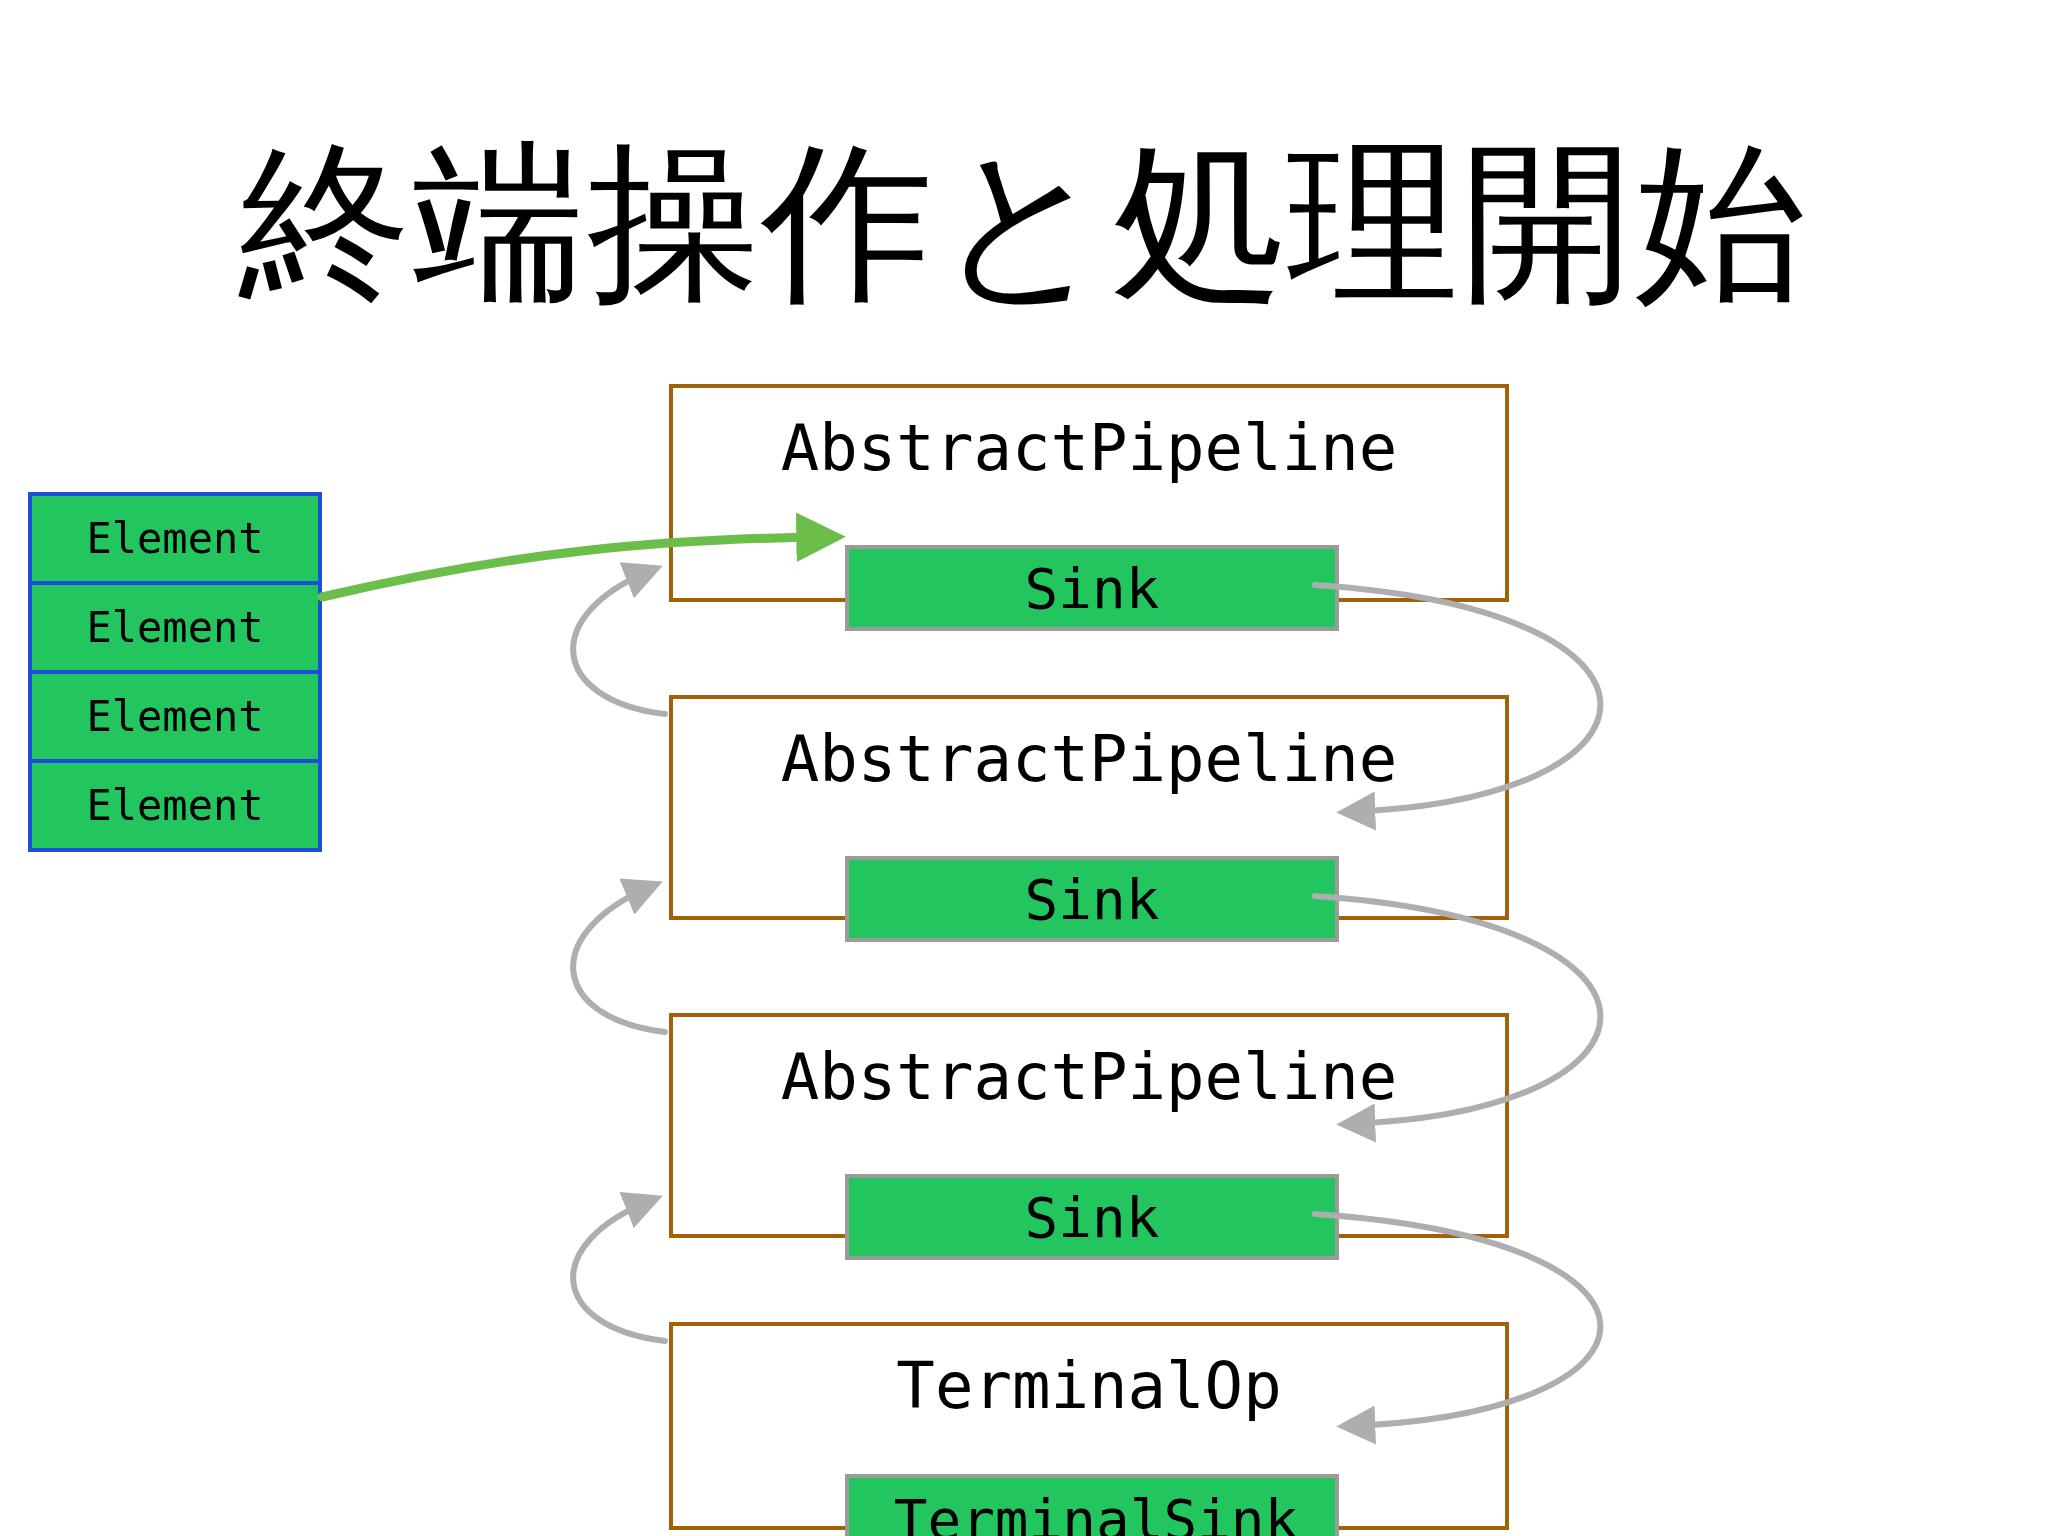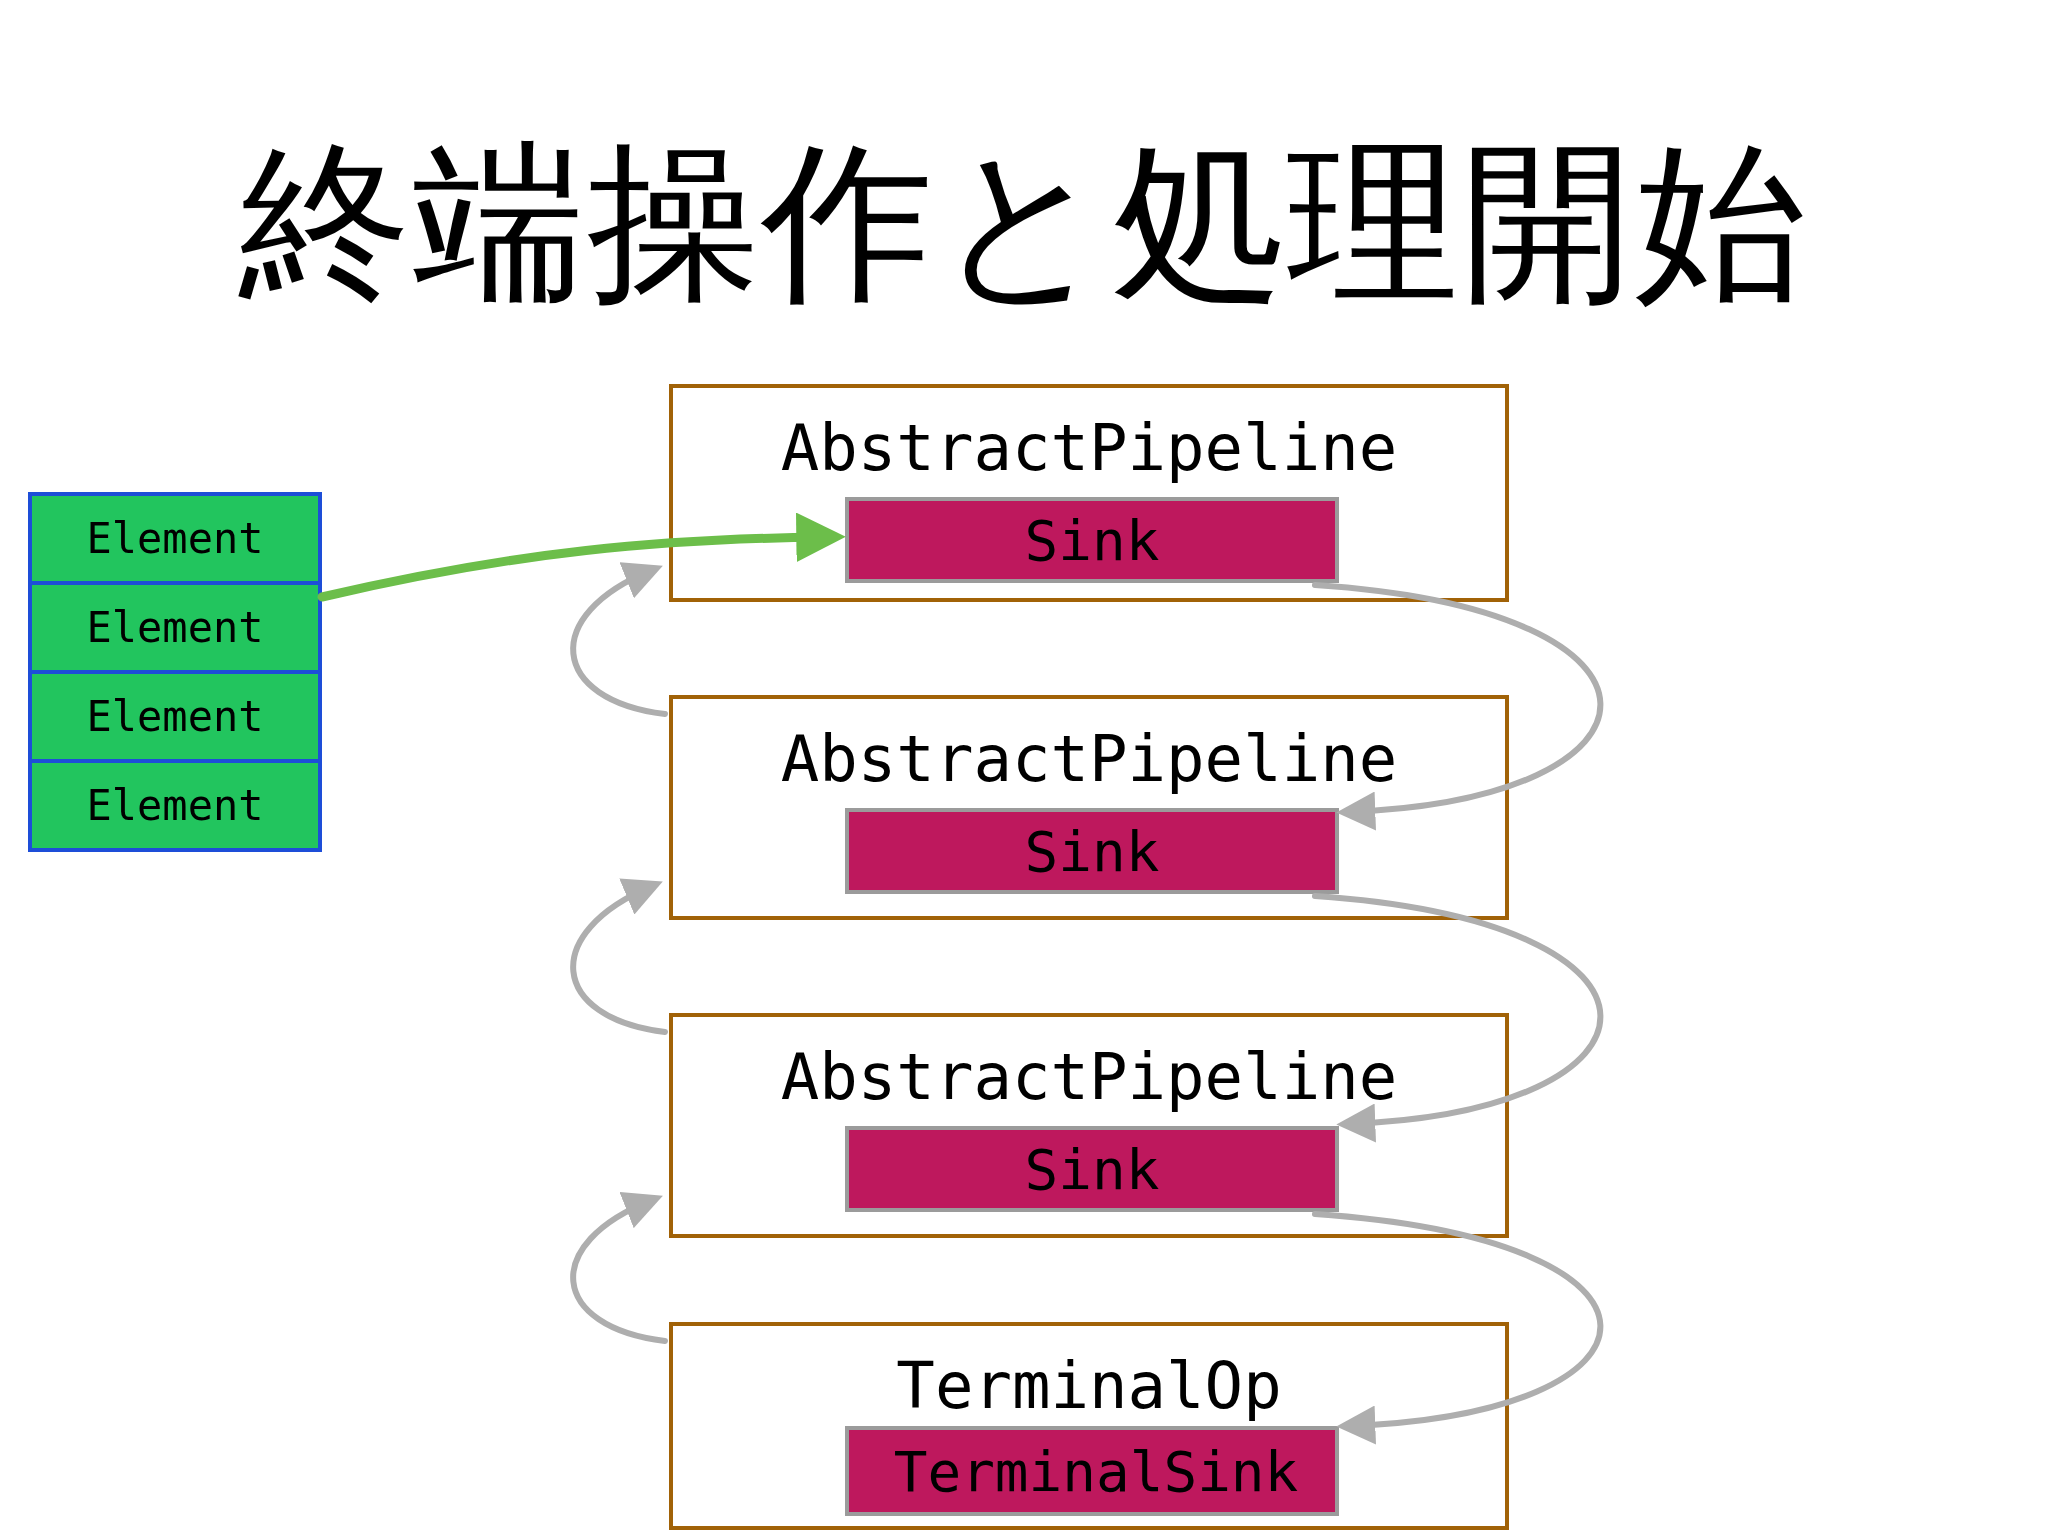--- a/index.html
+++ b/index.html
@@ -63,24 +63,25 @@
     font-size: 64px;
     color: #000;
     line-height: 1.15;
   }
   .sink-box {
     position: absolute;
     box-sizing: border-box;
     left: 172px;
     width: 494px;
     border: 4px solid #9b9b9b;
-    background: #be185d;
+    background: #22c55e;
     display: flex;
     align-items: center;
     justify-content: center;
+    margin-top: 48px;
   }
   .sink-box span { font-size: 56px; color: #000; }
 
   #pipeline-1 { top: 384px;  height: 218px; }
   #pipeline-2 { top: 695px;  height: 225px; }
   #pipeline-3 { top: 1013px; height: 225px; }
   #pipeline-4 { top: 1322px; height: 208px; }
   #pipeline-1 .sink-box, #pipeline-2 .sink-box, #pipeline-3 .sink-box { top: 109px; height: 86px; }
   #pipeline-4 .pipeline-title { }
   #pipeline-4 .sink-box { top: 100px; height: 90px; padding-left: 8px; }

